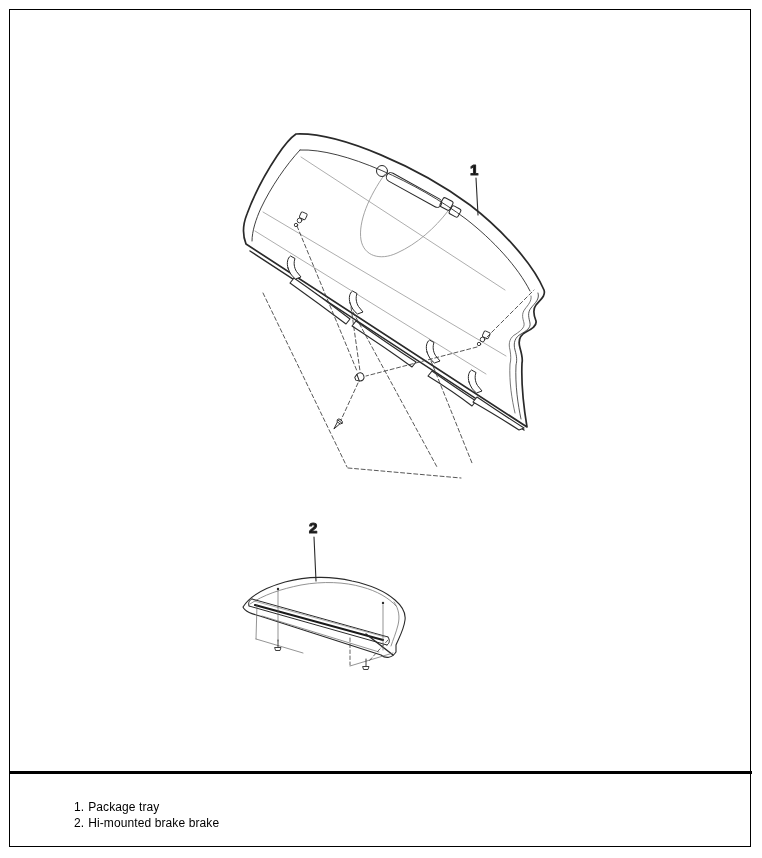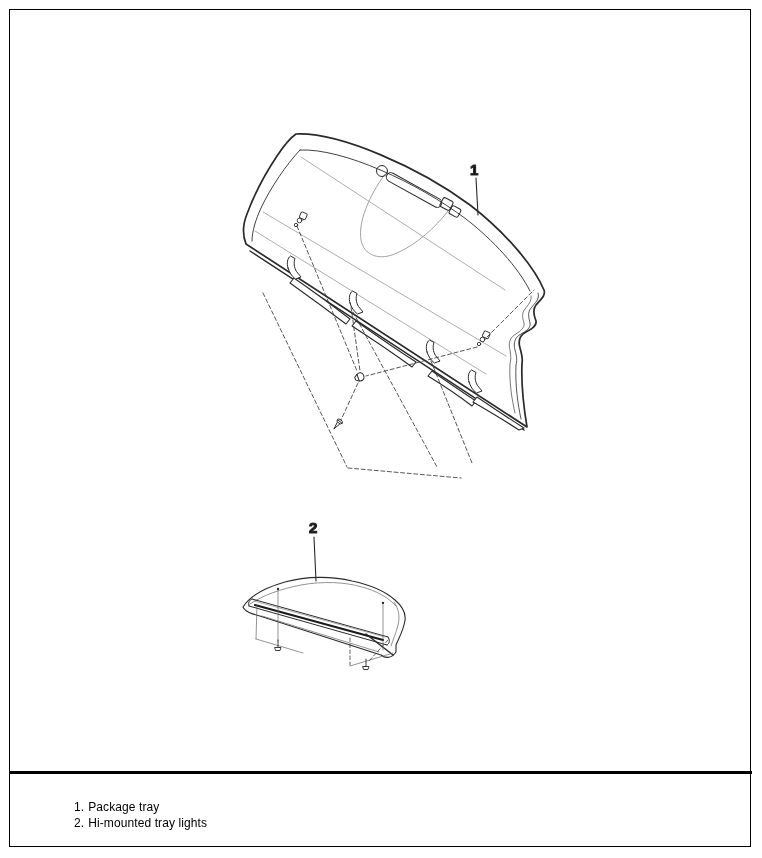--- a/index.html
+++ b/index.html
@@ -193,18 +193,18 @@
     </g>
   </svg>
 
   <div class="legend-rule"></div>
 
   <div class="legend">
     <div class="legend-item">
       <span class="num">1.</span><span>Package tray</span>
     </div>
     <div class="legend-item">
-      <span class="num">2.</span><span>Hi-mounted tray lights</span>
+      <span class="num">2.</span><span>Hi-mounted brake brake</span>
     </div>
   </div>
 
   <div class="page-border"></div>
 </div>
 
 </body></html>

